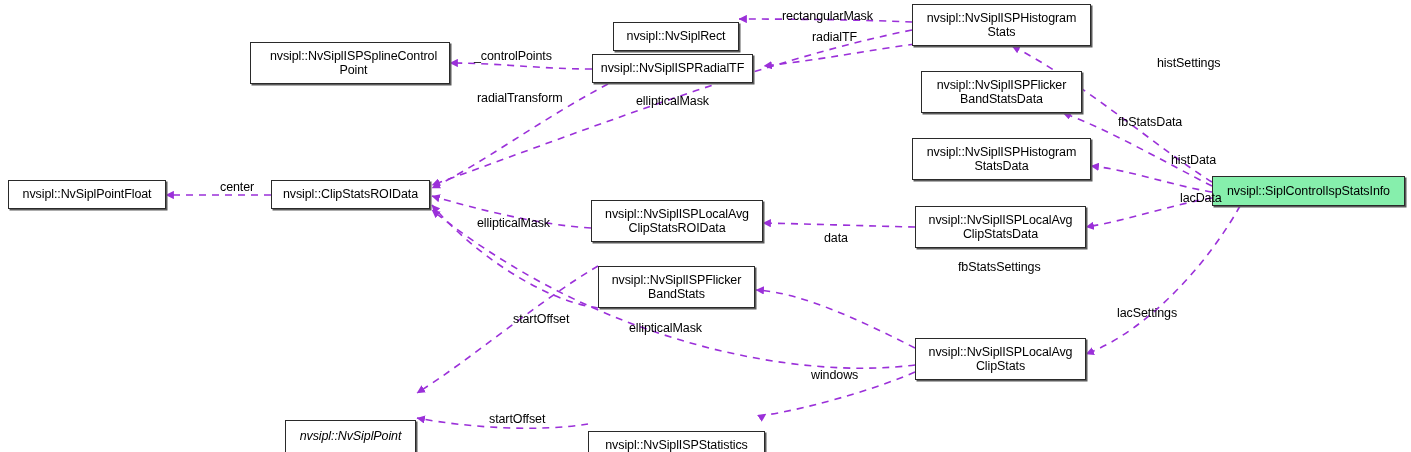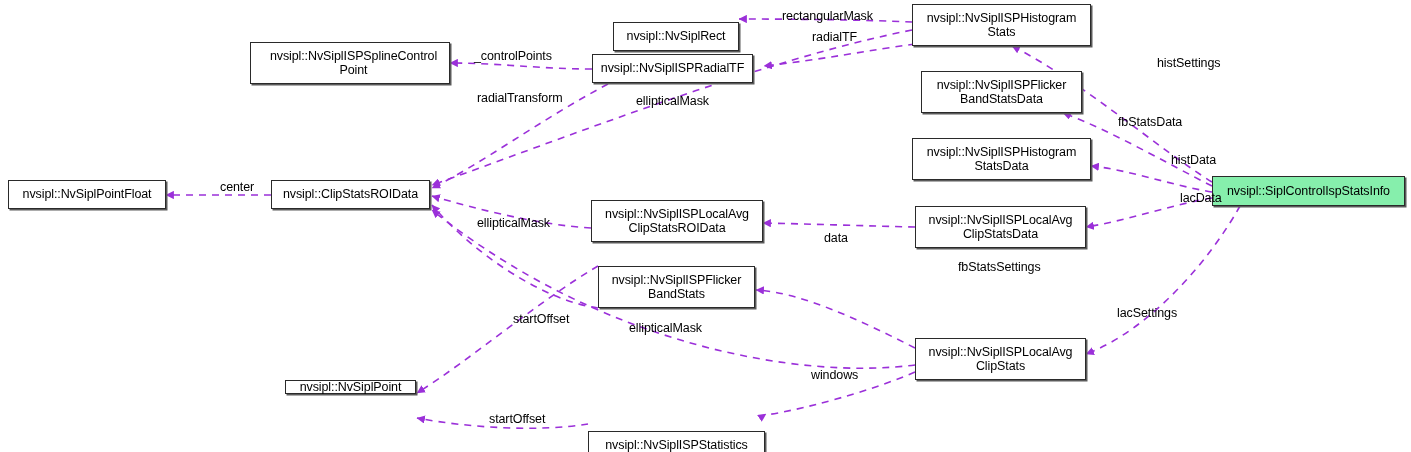--- a/index.html
+++ b/index.html
@@ -73,21 +73,21 @@
       <div class="node" style="left: 250px; top: 42px; width: 200px; height: 42px; padding-left: 11px;">nvsipl::NvSiplISPSplineControl
 Point</div>
       <div class="node" style="left: 613px; top: 22px; width: 126px; height: 29px;">nvsipl::NvSiplRect</div>
       <div class="node" style="left: 592px; top: 54px; width: 161px; height: 29px;">nvsipl::NvSiplISPRadialTF</div>
       <div class="node" style="left: 591px; top: 200px; width: 172px; height: 42px;">nvsipl::NvSiplISPLocalAvg
 ClipStatsROIData</div>
       <div class="node" style="left: 598px; top: 266px; width: 157px; height: 42px;">nvsipl::NvSiplISPFlicker
 BandStats</div>
       <div class="node" style="left: 588px; top: 399px; width: 177px; height: 43px; margin-top: 32px;">nvsipl::NvSiplISPStatistics
 Windows</div>
-      <div class="node" style="left: 285px; top: 380px; width: 131px; height: 14px;">nvsipl::NvSiplPoint</div>
+      <div class="node" style="left: 285px; top: 420px; width: 131px; height: 33px; font-style: italic;">nvsipl::NvSiplPoint</div>
       <div class="node" style="left: 912px; top: 4px; width: 179px; height: 42px;">nvsipl::NvSiplISPHistogram
 Stats</div>
       <div class="node" style="left: 921px; top: 71px; width: 161px; height: 42px;">nvsipl::NvSiplISPFlicker
 BandStatsData</div>
       <div class="node" style="left: 912px; top: 138px; width: 179px; height: 42px;">nvsipl::NvSiplISPHistogram
 StatsData</div>
       <div class="node" style="left: 915px; top: 206px; width: 171px; height: 42px;">nvsipl::NvSiplISPLocalAvg
 ClipStatsData</div>
       <div class="node" style="left: 915px; top: 338px; width: 171px; height: 42px;">nvsipl::NvSiplISPLocalAvg
 ClipStats</div>

